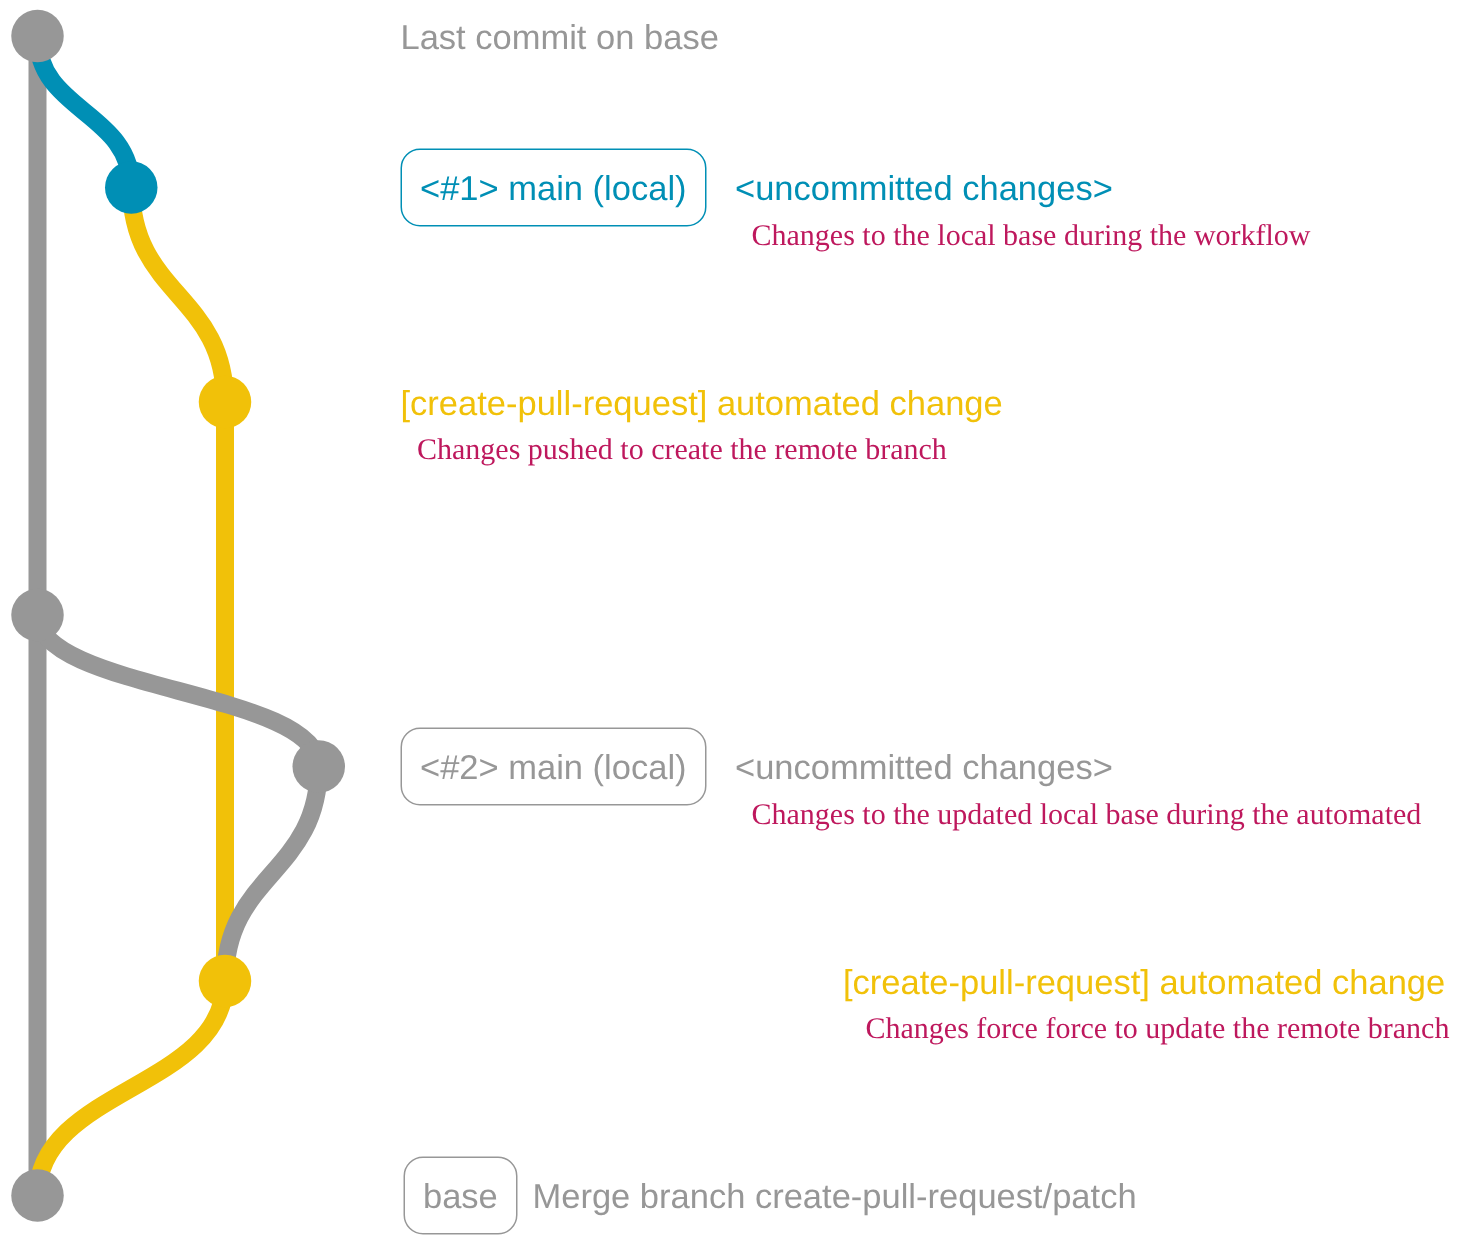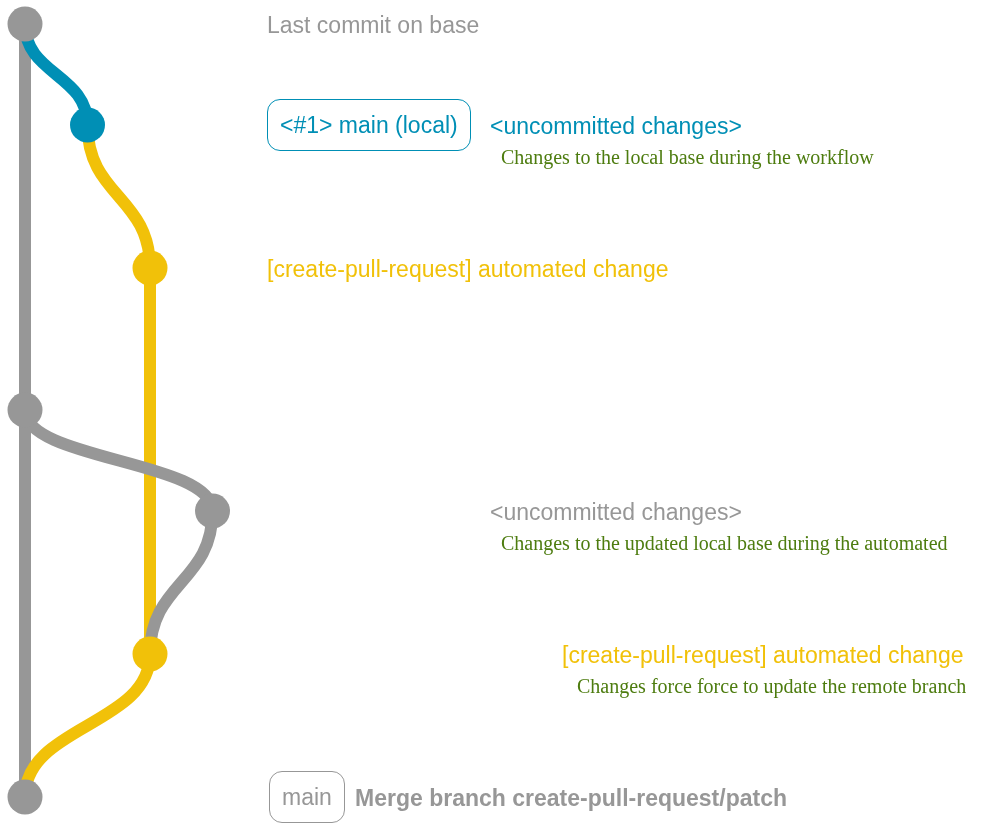--- a/index.html
+++ b/index.html
@@ -50,21 +50,21 @@
     font-size: 23px;
     line-height: 1;
   }
   .commit-body {
     position: absolute;
     transform: translateY(-50%);
     white-space: nowrap;
     font-family: "Liberation Serif", serif;
     font-size: 20px;
     line-height: 1;
-    color: #4d7c0f;
+    color: #be185d;
   }
 </style>
 </head>
 <body>
 
 <div id="stage">
   <svg id="graph-svg" xmlns="http://www.w3.org/2000/svg" width="981" height="827" viewBox="0 0 981 827">
       <path d="M 25 24 L 25 797" fill="none" stroke="#979797" stroke-width="12"></path>
       <path d="M 25 24 C 25 74.5 87.5 74.5 87.5 125" fill="none" stroke="#008fb5" stroke-width="12"></path>
       <path d="M 87.5 125 C 87.5 196.5 150 196.5 150 268 L 150 654 C 150 725.5 25 725.5 25 797" fill="none" stroke="#f1c109" stroke-width="12"></path>
@@ -76,20 +76,22 @@
       <circle cx="212.5" cy="511" r="17.5" fill="#979797"></circle>
       <circle cx="150" cy="654" r="17.5" fill="#f1c109"></circle>
       <circle cx="25" cy="797" r="17.5" fill="#979797"></circle>
     </svg>
   <div id="labels">
       <div class="commit-subject" style="left: 255px; top: 25px; color: rgb(151, 151, 151);">Last commit on base</div>
       <div class="branch-badge" style="left: 255px; top: 125px; color: rgb(0, 143, 181); border-color: rgb(0, 143, 181);">&lt;#1&gt; main (local)</div>
       <div class="commit-subject" style="left: 478px; top: 126px; color: rgb(0, 143, 181);">&lt;uncommitted changes&gt;</div>
       <div class="commit-body" style="left: 489px; top: 157px;">Changes to the local base during the workflow</div>
       <div class="commit-subject" style="left: 255px; top: 269px; color: rgb(241, 193, 9);">[create-pull-request] automated change</div>
+      <div class="commit-body" style="left: 266px; top: 300px;">Changes pushed to create the remote branch</div>
+      <div class="branch-badge" style="left: 255px; top: 511px; color: rgb(151, 151, 151); border-color: rgb(151, 151, 151);">&lt;#2&gt; main (local)</div>
       <div class="commit-subject" style="left: 478px; top: 512px; color: rgb(151, 151, 151);">&lt;uncommitted changes&gt;</div>
       <div class="commit-body" style="left: 489px; top: 543px;">Changes to the updated local base during the automated</div>
       <div class="commit-subject" style="left: 550px; top: 655px; color: rgb(241, 193, 9);">[create-pull-request] automated change</div>
       <div class="commit-body" style="left: 565px; top: 686px;">Changes force force to update the remote branch</div>
-      <div class="branch-badge" style="left: 257px; top: 797px; color: rgb(151, 151, 151); border-color: rgb(151, 151, 151);">main</div>
-      <div class="commit-subject" style="left: 343px; top: 798px; color: rgb(151, 151, 151); font-weight: bold;">Merge branch create-pull-request/patch</div>
+      <div class="branch-badge" style="left: 257px; top: 797px; color: rgb(151, 151, 151); border-color: rgb(151, 151, 151);">base</div>
+      <div class="commit-subject" style="left: 343px; top: 798px; color: rgb(151, 151, 151);">Merge branch create-pull-request/patch</div>
     </div>
 </div>
 
 </body></html>

